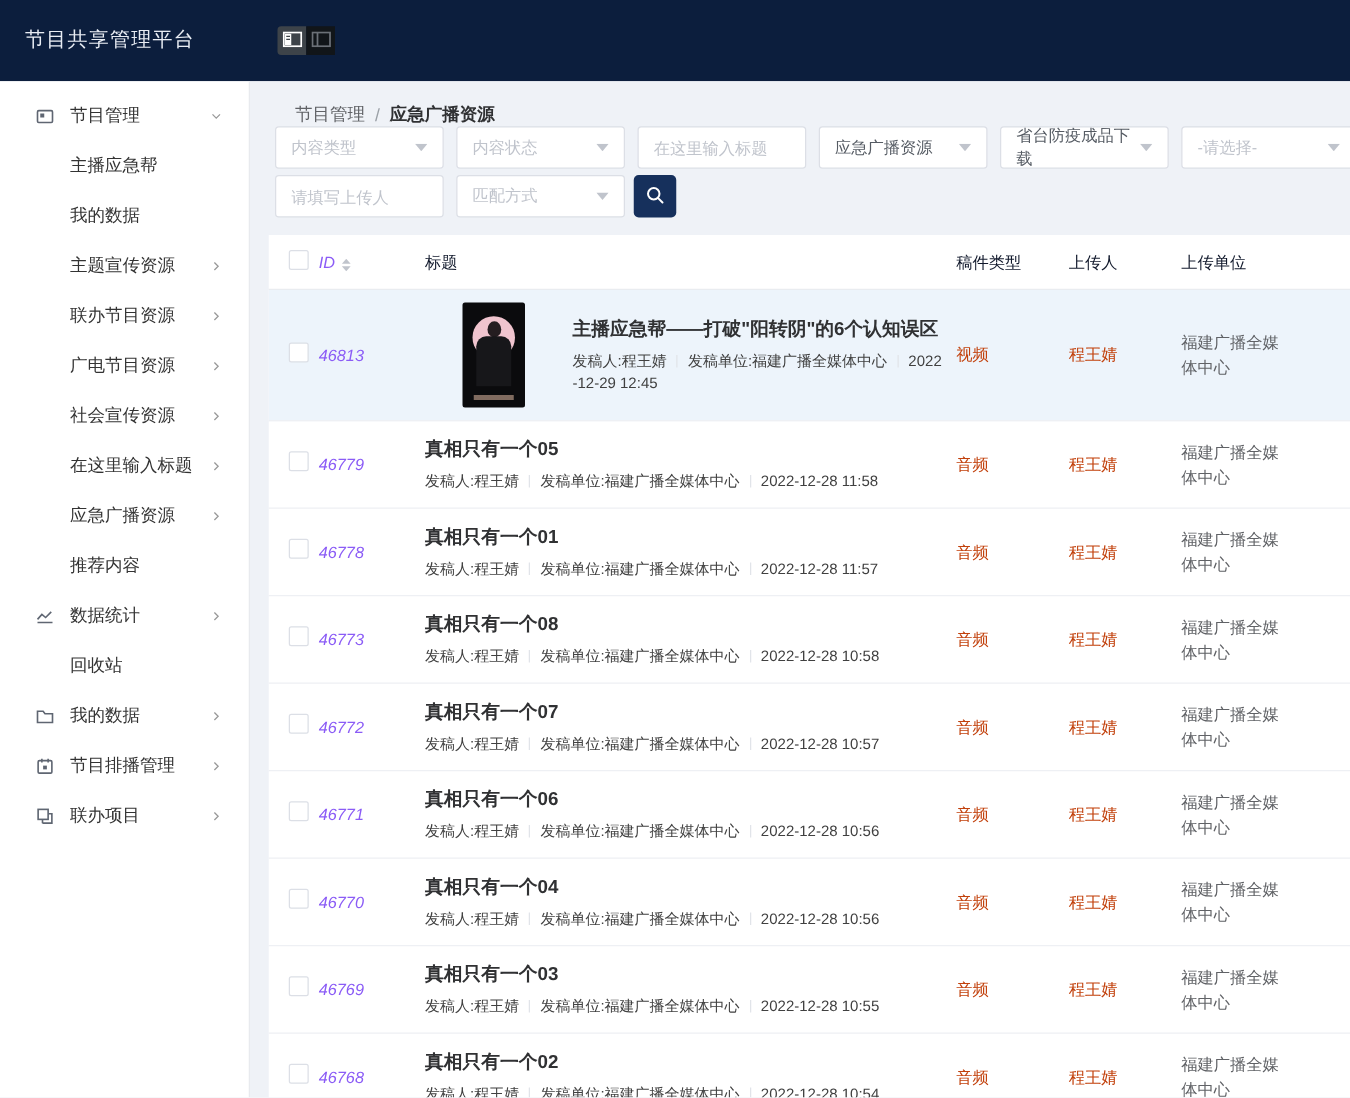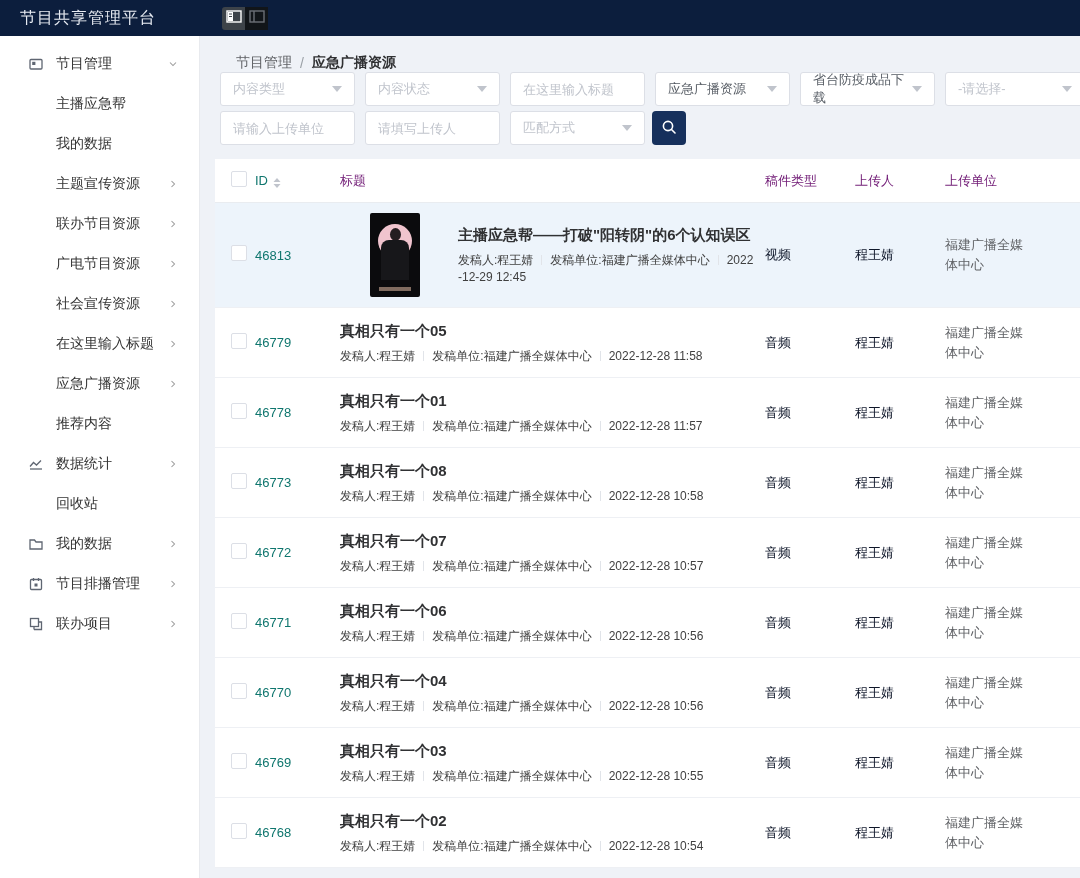--- a/index.html
+++ b/index.html
@@ -1,21 +1,21 @@
 <!DOCTYPE html>
 <html><head>
 <meta charset="utf-8">
 <style>
   * { margin:0; padding:0; box-sizing:border-box; }
   html,body { width:1080px; height:878px; overflow:hidden; background:#eff2f7;
     font-family:"Liberation Sans","DejaVu Sans",sans-serif; }
   .app { width:1080px; height:878px; display:flex; flex-direction:column; }
 
   
-  .topbar { height:36px; background:#0c1e3d; display:flex; align-items:center; flex:none; }
+  .topbar { height:65px; background:#0c1e3d; display:flex; align-items:center; flex:none; }
   .app-title { color:#e8ecf3; font-size:16px; letter-spacing:1px; margin-left:20px; width:180px; }
   .layout-toggles { display:flex; margin-left:22px; }
   .toggle { width:23px; height:23px; border:none; display:flex; align-items:center; justify-content:center;
     background:#111519; cursor:pointer; }
   .toggle.active { background:#3d4349; border-radius:3px 0 0 3px; }
 
   
   .body { flex:1; display:flex; min-height:0; }
   .sidebar { width:200px; background:#fff; border-right:1px solid #e8eaee; padding-top:8px; flex:none; }
   .menu-item { height:40px; display:flex; align-items:center; padding:0 20px 0 28px;
@@ -44,26 +44,26 @@
   .w-last { width:140px; margin-right:0; }
   .search-btn { width:34px; height:34px; background:#16305c; border:none; border-radius:4px;
     display:flex; align-items:center; justify-content:center; cursor:pointer; margin-left:-3px; }
 
   
   .panel { background:#fff; margin-top:14px; margin-left:-5px; width:calc(100% + 5px); }
   .trow, .thead { display:flex; align-items:center; }
   .thead { height:44px; font-size:13px; color:#909399; border-bottom:1px solid #e9ecf0; }
   .col { flex:none; }
   .c-check { width:40px; padding-left:16px; }
-  .c-id { width:85px; font-size:13px; color:#0f766e; display:flex; align-items:flex-end; }
+  .c-id { width:85px; font-size:13px; color:#8b5cf6; display:flex; align-items:flex-end;font-style:italic; }
   .c-title { flex:1 1 auto; min-width:0; }
-  .c-type,.c-up { width:90px; padding-left:10px; font-size:13px; color:#0f172a; }
+  .c-type,.c-up { width:90px; padding-left:10px; font-size:13px; color:#c2410c; }
   .c-unit { width:145px; padding-left:10px; font-size:13px; color:#606266; }
   .c-unit .unit-text { display:inline-block; max-width:90px; line-height:20px; }
-  .thead .c-type,.thead .c-up,.thead .c-unit,.thead .c-title { color:#701a75; }
+  .thead .c-type,.thead .c-up,.thead .c-unit,.thead .c-title { color:#0f172a; }
   .checkbox { width:16px; height:16px; border:1px solid #dcdfe6; border-radius:2px; background:#fff;
     display:inline-block; cursor:pointer; }
   .sort { display:flex; flex-direction:column; margin-left:5px; }
 
   .trow { min-height:66px; padding:12px 0; border-bottom:1px solid #eef0f4; cursor:pointer; }
   .trow.featured { background:#edf4fb; min-height:105px; padding:10px 0; }
   .t-title { font-size:15px; font-weight:600; color:#303133; line-height:21px; }
   .t-meta { font-size:12px; color:#404040; margin-top:7px; line-height:17px; word-break:break-all; }
   .t-meta .sep { display:inline-block; width:1px; height:10px; background:#e1e4e9; margin:0 8px; vertical-align:-1px; }
   .title-wrap { display:flex; align-items:center; }
@@ -287,21 +287,20 @@
           <div class="ctrl sel w-last">
             <span class="sel-text">-请选择-</span>
             <span class="caret">
                 <svg width="10" height="6" viewBox="0 0 10 6">
                   <path d="M0 0 L5 6 L10 0 Z" fill="#c0c4cc"></path>
                 </svg>
               </span>
           </div>
         </div>
         <div class="f-row">
-          <input class="ctrl" placeholder="请输入上传单位" style="">
           <input class="ctrl" placeholder="请填写上传人" style="">
           <div class="ctrl sel">
             <span class="sel-text">匹配方式</span>
             <span class="caret">
                 <svg width="10" height="6" viewBox="0 0 10 6">
                   <path d="M0 0 L5 6 L10 0 Z" fill="#c0c4cc"></path>
                 </svg>
               </span>
           </div>
           <button class="search-btn">

